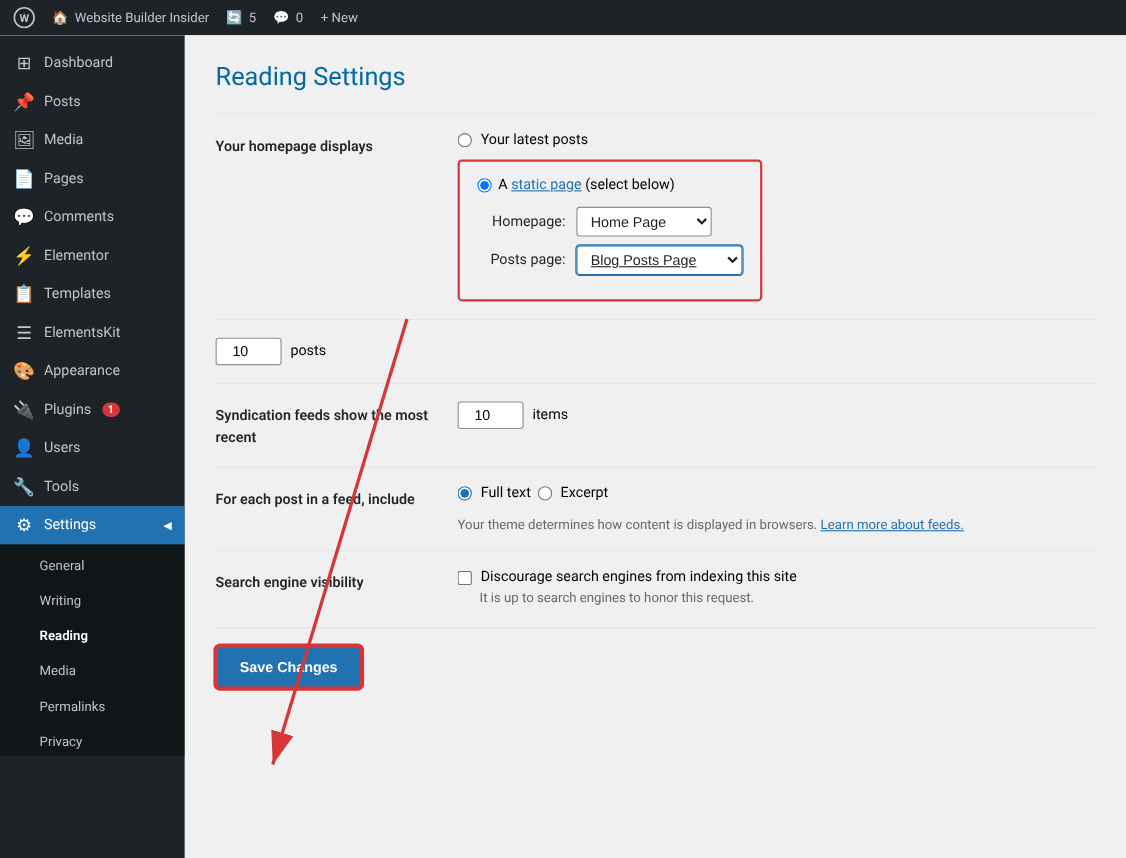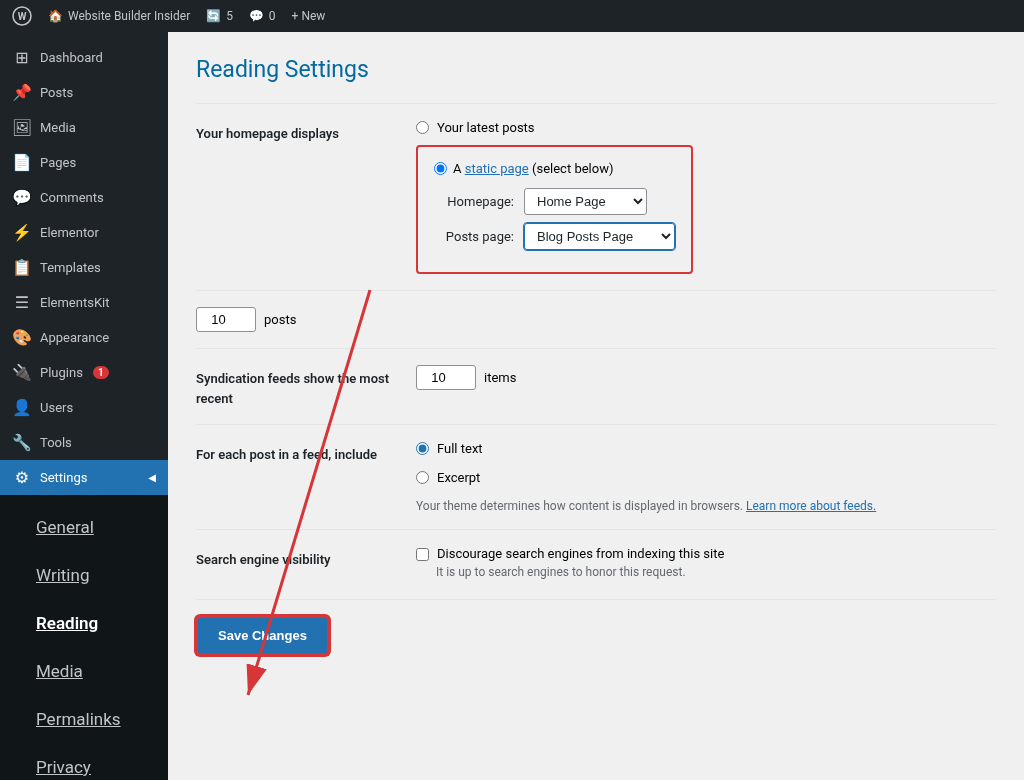--- a/index.html
+++ b/index.html
@@ -41,25 +41,24 @@
       font-size: 13px;
       color: #c3c4c7;
     }
     .sidebar-item.active { background: #2271b1; color: #fff; }
     .sidebar-item .icon { font-size: 16px; width: 20px; text-align: center; }
 
     
     .submenu { background: #101517; }
     .submenu-item {
       display: block;
-      padding: 22px 12px 6px 36px;
+      padding: 12px 12px 6px 36px;
       color: #c3c4c7;
       cursor: pointer;
-      font-size: 17px;
-      text-decoration: underline;
+      font-size: 12px;
     }
     .submenu-item.active { color: #fff; font-weight: 600; }
 
     
     .badge {
       background: #d63638;
       color: #fff;
       border-radius: 10px;
       padding: 1px 5px;
       font-size: 10px;
@@ -121,33 +120,34 @@
       border: 1px solid #8c8f94;
       border-radius: 3px;
       font-size: 13px;
       color: #1d2327;
       background: #fff;
       cursor: pointer;
     }
     .posts-page-select {
       border-color: #2271b1 !important;
       outline: 1px solid #2271b1;
+      text-decoration: underline;
     }
 
     .number-input-row { display: flex; align-items: center; gap: 8px; font-size: 13px; }
     .number-input-row input {
       width: 60px;
       padding: 4px 6px;
       border: 1px solid #8c8f94;
       border-radius: 3px;
       font-size: 13px;
       text-align: center;
     }
 
-    .radio-group { display: flex; flex-direction: column; gap: 6px; }
+    .radio-group { display: flex; gap: 6px; }
 
     .help-text { color: #646970; font-size: 12px; margin-top: 6px; }
     .help-text a { color: #2271b1; text-decoration: underline; }
 
     .checkbox-row { display: flex; align-items: flex-start; gap: 8px; font-size: 13px; }
     .checkbox-row input[type=checkbox] { margin-top: 2px; }
 
     
     .save-changes-wrapper {
       margin-top: 4px;

